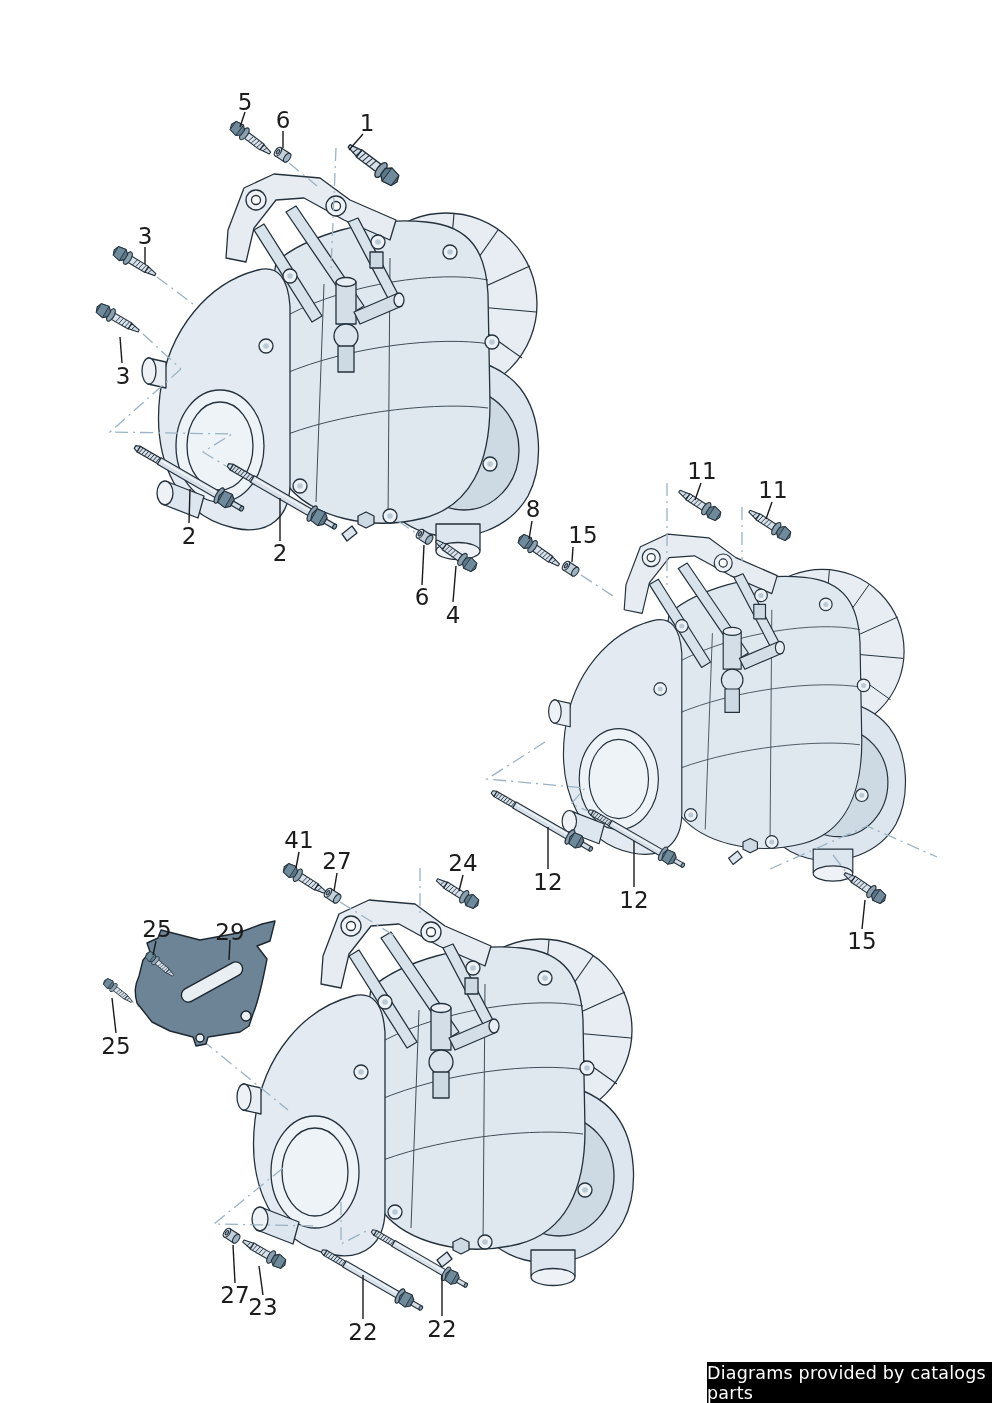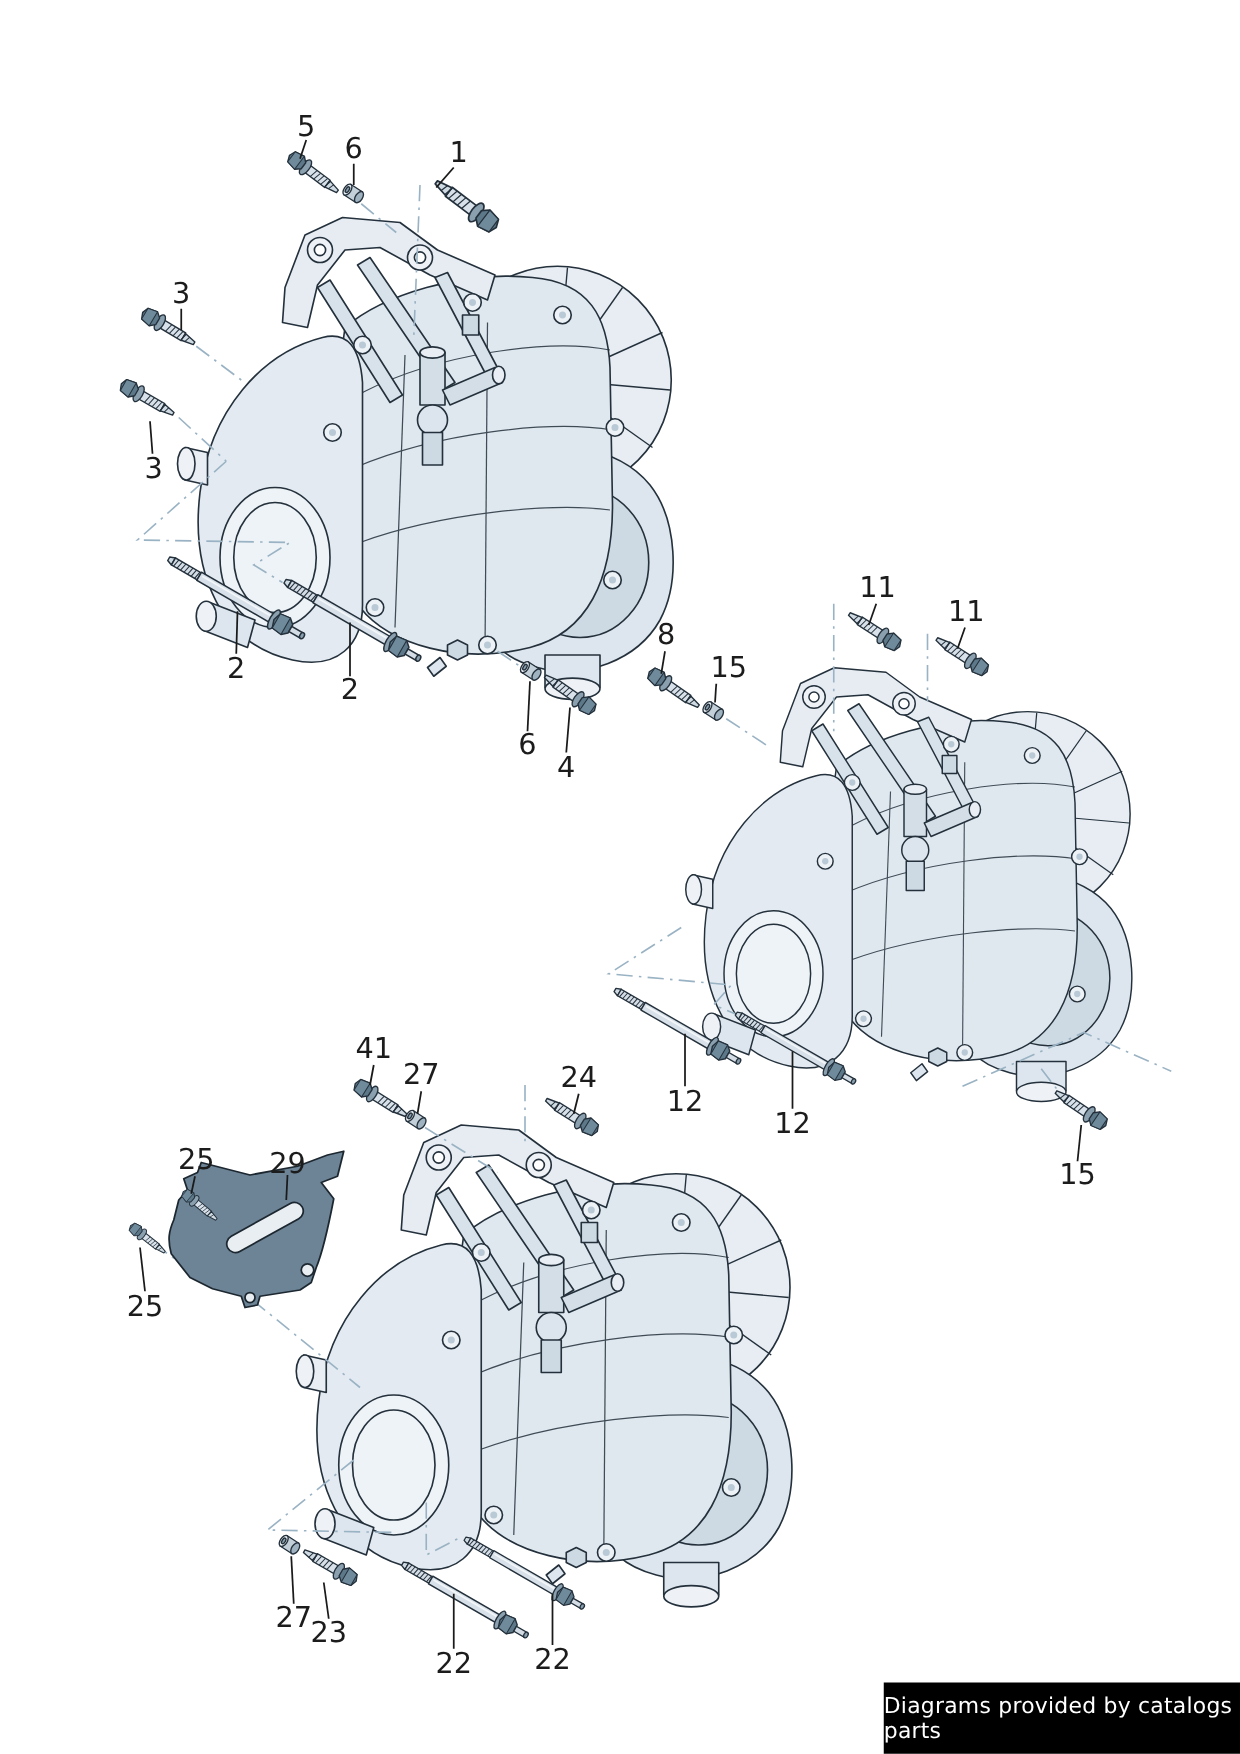--- a/index.html
+++ b/index.html
@@ -13,21 +13,21 @@
   }
   #stage{position:absolute;left:0;top:0;width:992px;height:1403px;}
   svg{display:block;}
   .callout{
     position:absolute;transform:translate(-50%,-50%);
     font-size:23px;line-height:1;color:var(--label);
     font-family:"DejaVu Sans","Liberation Sans",sans-serif;
     user-select:none;white-space:nowrap;
   }
   #footer-bar{
-    position:absolute;right:0;bottom:0;width:285px;height:57px;
+    position:absolute;right:0;bottom:0;width:285px;height:41px;
     background:var(--footer-bg);color:var(--footer-fg);
     display:flex;align-items:center;justify-content:center;
     font-size:17.5px;letter-spacing:.2px;
     font-family:"DejaVu Sans","Liberation Sans",sans-serif;
   }
 </style>
 </head>
 <body>
 
 <div id="stage">

